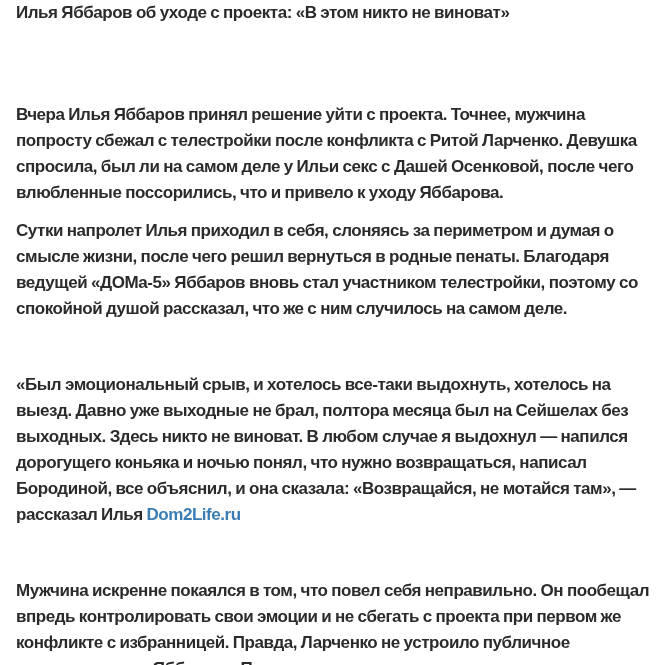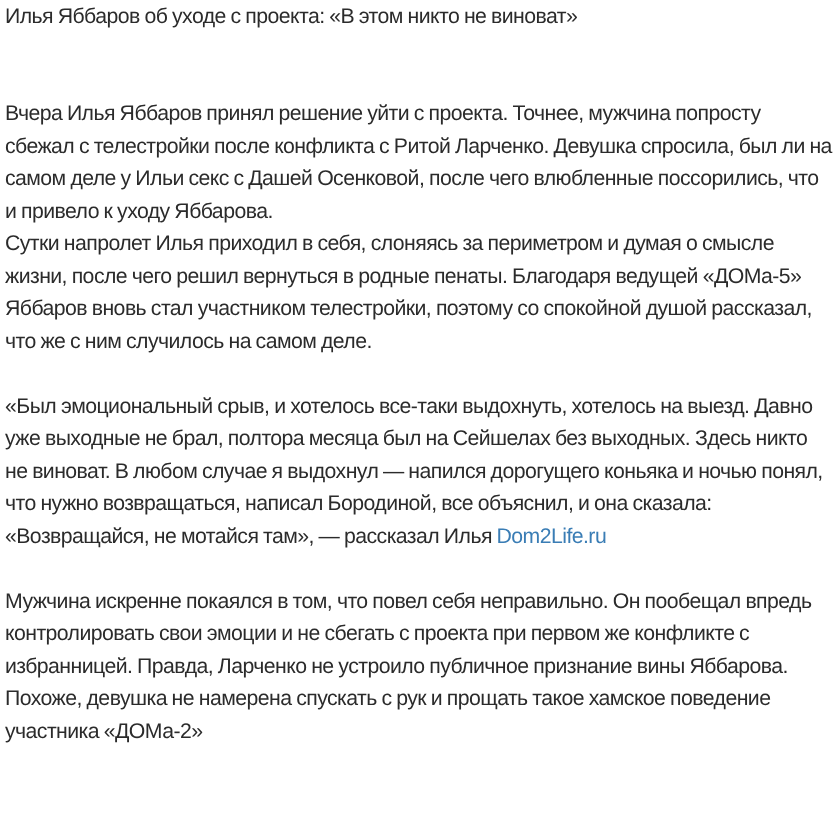--- a/index.html
+++ b/index.html
@@ -8,21 +8,21 @@
     font-family: "Liberation Sans", sans-serif;
     color: #2b2b2b;
   }
   .doc {
     padding: 0 4px 0 4px;
     font-size: 17px;
     line-height: 26px;
     letter-spacing: -0.45px;
     word-spacing: -0.5px;
   }
-  .doc p { margin: 0; }
+  .doc p { margin: 12px; font-weight: bold; }
   .title { margin-top: 0px !important; padding-top: 0px; }
   .gap { height: 26px; }
   .link { color: #3a7db5; text-decoration: none; }
 </style>
 </head>
 <body>
 
 <div class="doc">
   <p class="title">Илья Яббаров об уходе с проекта: «В этом никто не виноват»</p>
   <div class="gap"></div>

